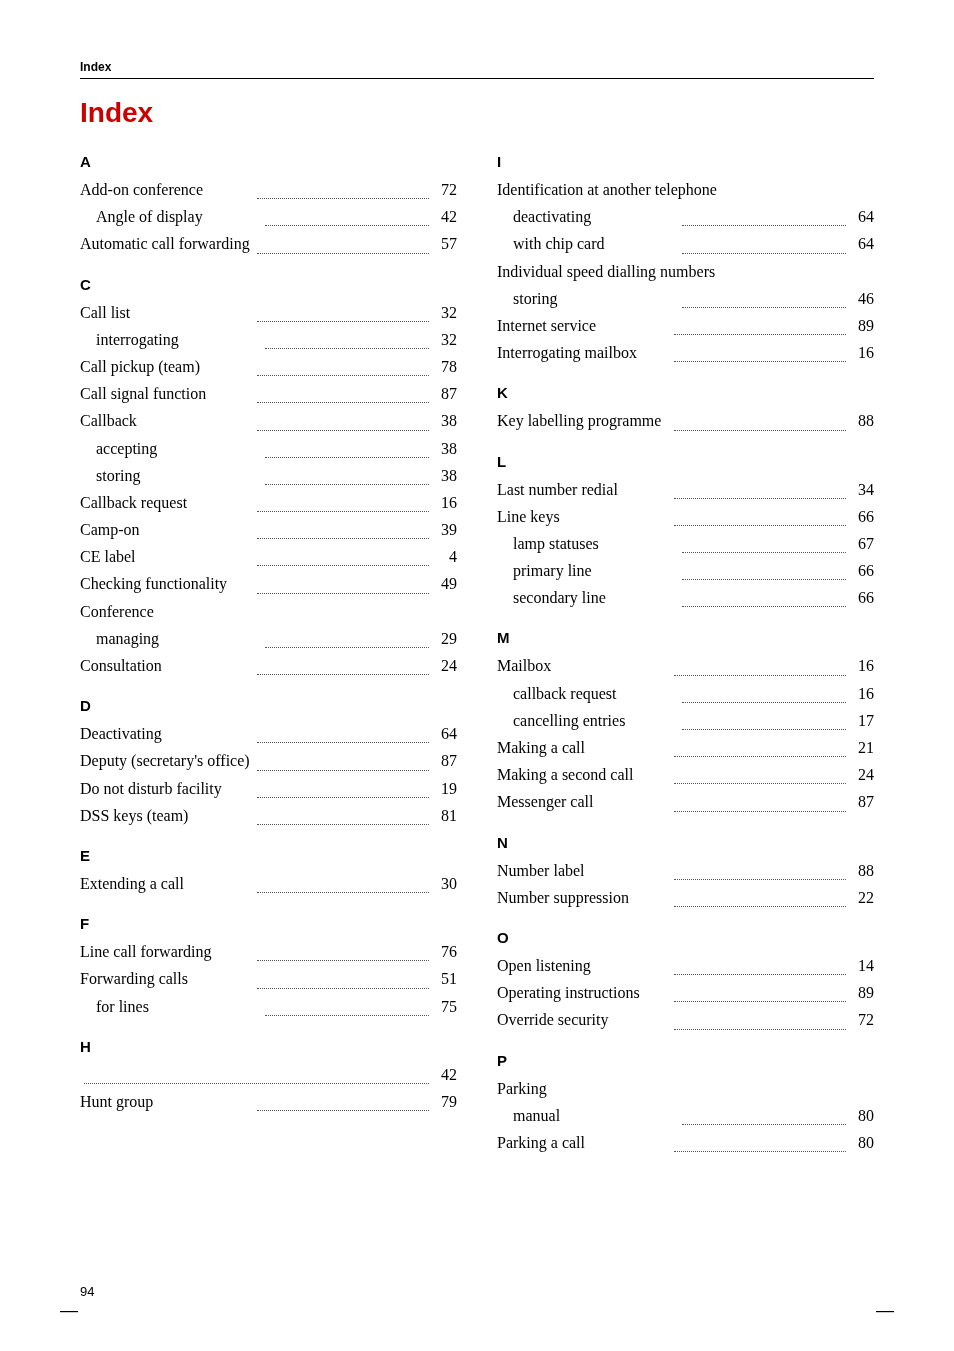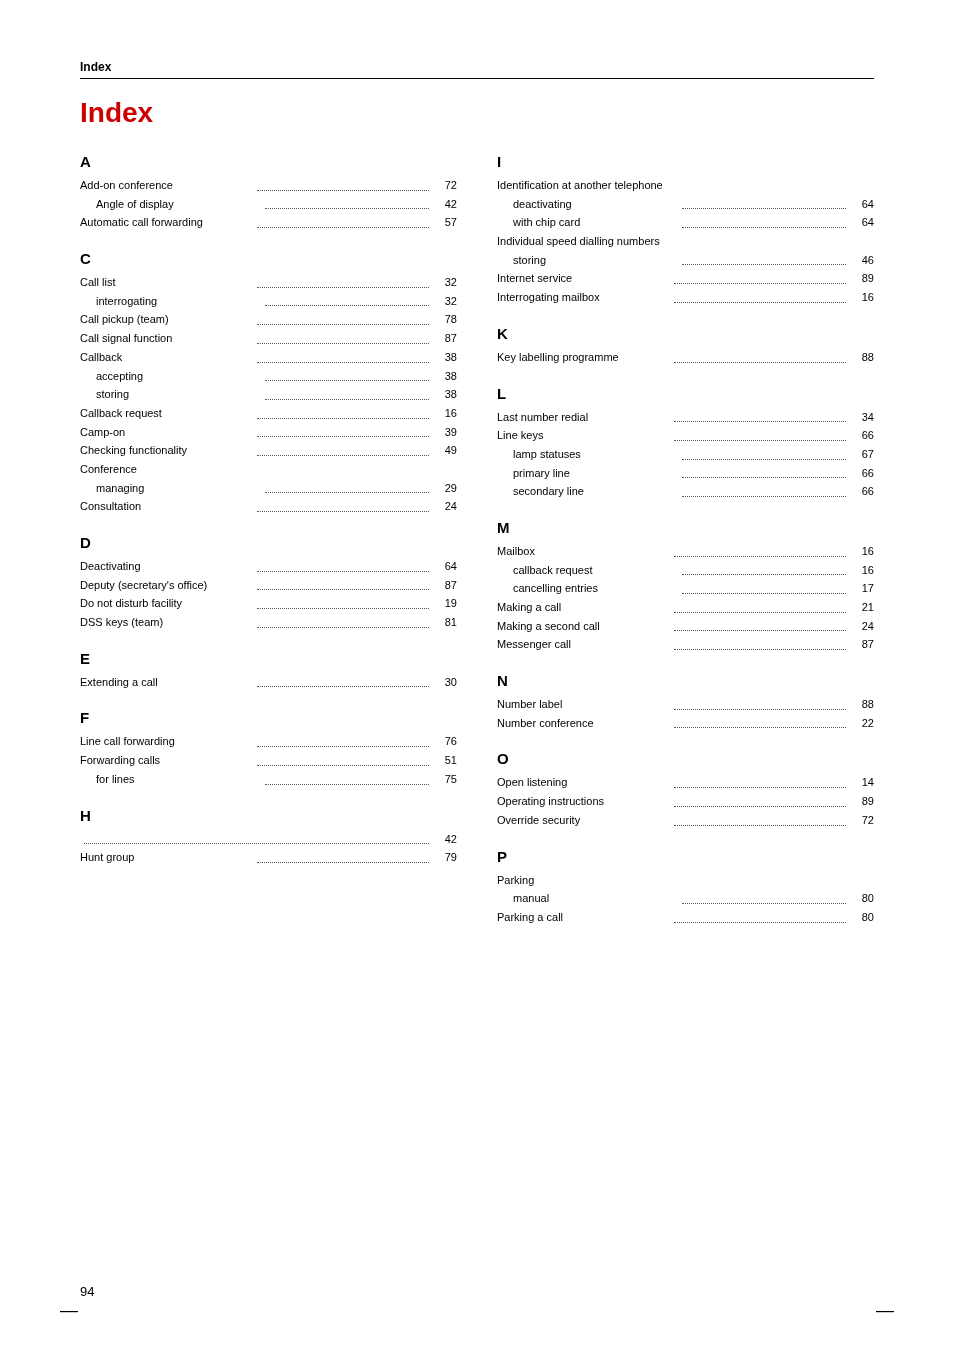--- a/index.html
+++ b/index.html
@@ -47,21 +47,22 @@
       margin-bottom: 6px;
       margin-top: 18px;
     }
     .section-letter:first-child {
       margin-top: 0;
     }
     .index-entry {
       display: flex;
       justify-content: space-between;
       line-height: 1.7;
-      font-size: 11px;
+      font-size: 16px;
+      font-family: Liberation Serif, serif;
     }
     .index-entry.indent1 {
       padding-left: 16px;
     }
     .entry-label {
       flex: 1;
     }
     .entry-dots {
       flex: 1;
       border-bottom: 1px dotted #555;
@@ -161,20 +162,25 @@
           <span class="entry-label">Callback request</span>
           <span class="entry-dots"></span>
           <span class="entry-page">16</span>
         </div>
         <div class="index-entry">
           <span class="entry-label">Camp-on</span>
           <span class="entry-dots"></span>
           <span class="entry-page">39</span>
         </div>
         <div class="index-entry">
+          <span class="entry-label">CE label</span>
+          <span class="entry-dots"></span>
+          <span class="entry-page">4</span>
+        </div>
+        <div class="index-entry">
           <span class="entry-label">Checking functionality</span>
           <span class="entry-dots"></span>
           <span class="entry-page">49</span>
         </div>
         <div class="index-entry">
           <span class="entry-label">Conference</span>
         </div>
         <div class="index-entry indent1">
           <span class="entry-label">managing</span>
           <span class="entry-dots"></span>
@@ -336,21 +342,21 @@
           <span class="entry-dots"></span>
           <span class="entry-page">87</span>
         </div>
         <div class="section-letter">N</div>
         <div class="index-entry">
           <span class="entry-label">Number label</span>
           <span class="entry-dots"></span>
           <span class="entry-page">88</span>
         </div>
         <div class="index-entry">
-          <span class="entry-label">Number conference</span>
+          <span class="entry-label">Number suppression</span>
           <span class="entry-dots"></span>
           <span class="entry-page">22</span>
         </div>
         <div class="section-letter">O</div>
         <div class="index-entry">
           <span class="entry-label">Open listening</span>
           <span class="entry-dots"></span>
           <span class="entry-page">14</span>
         </div>
         <div class="index-entry">

